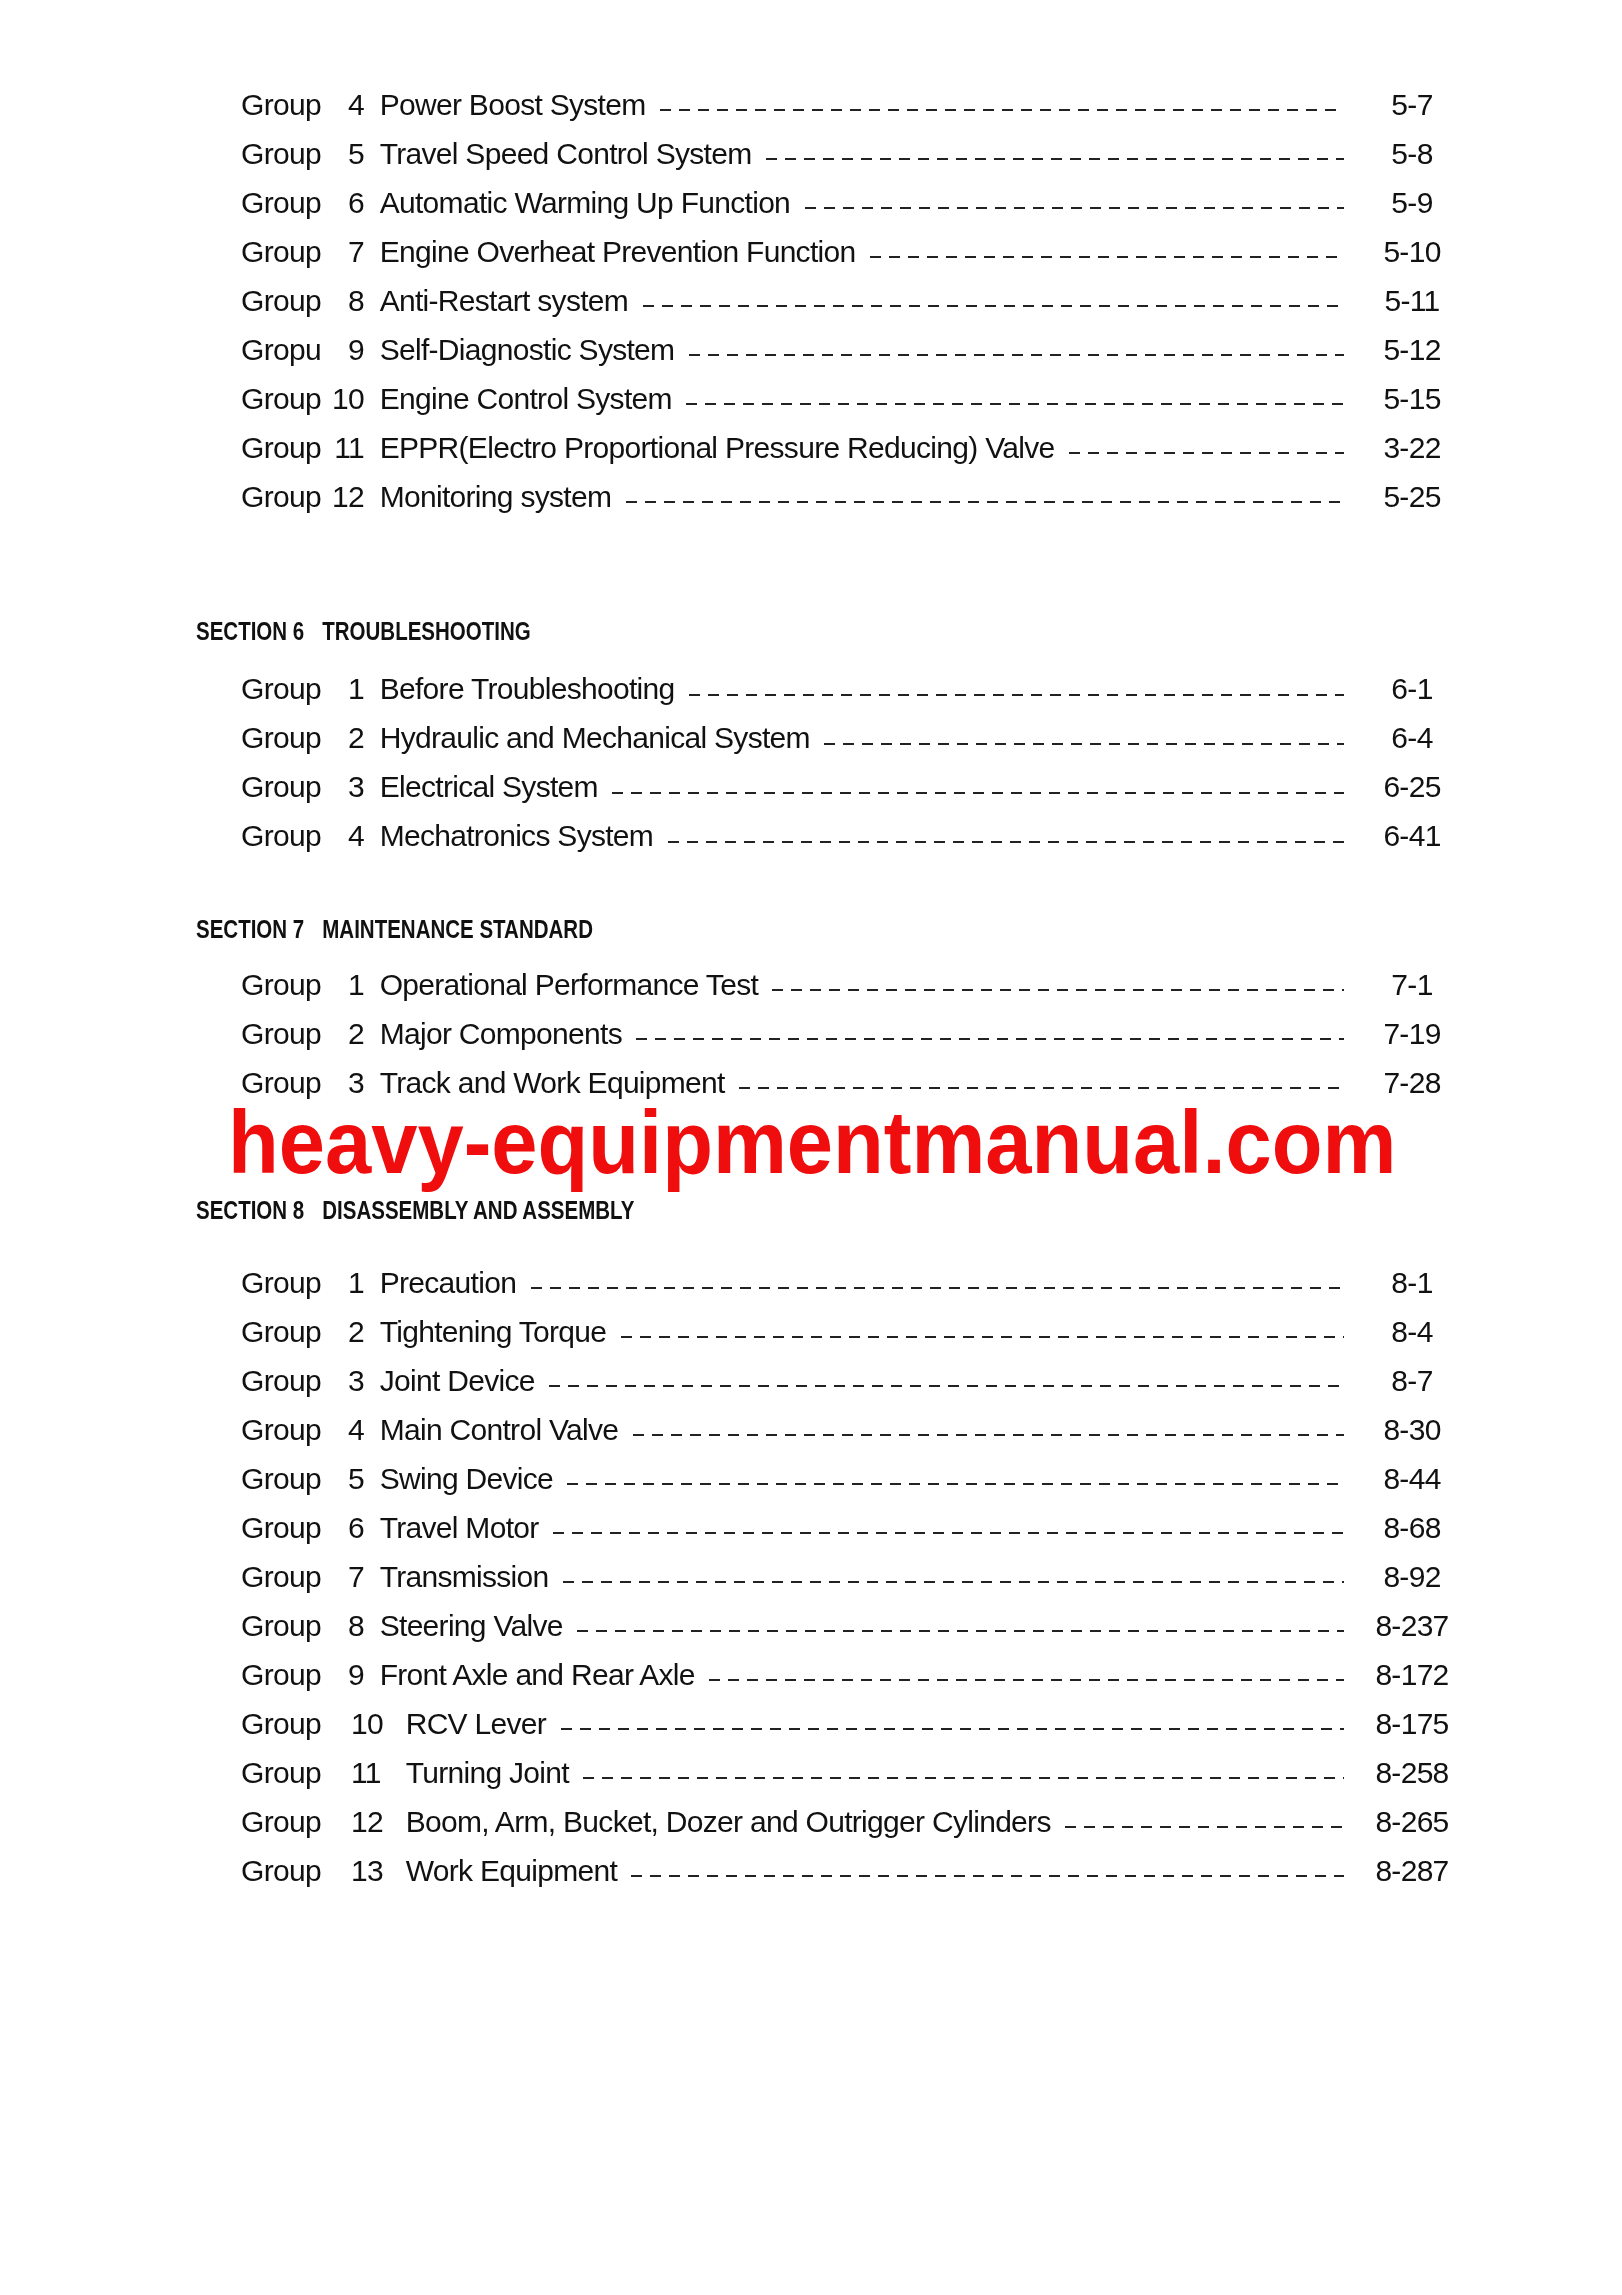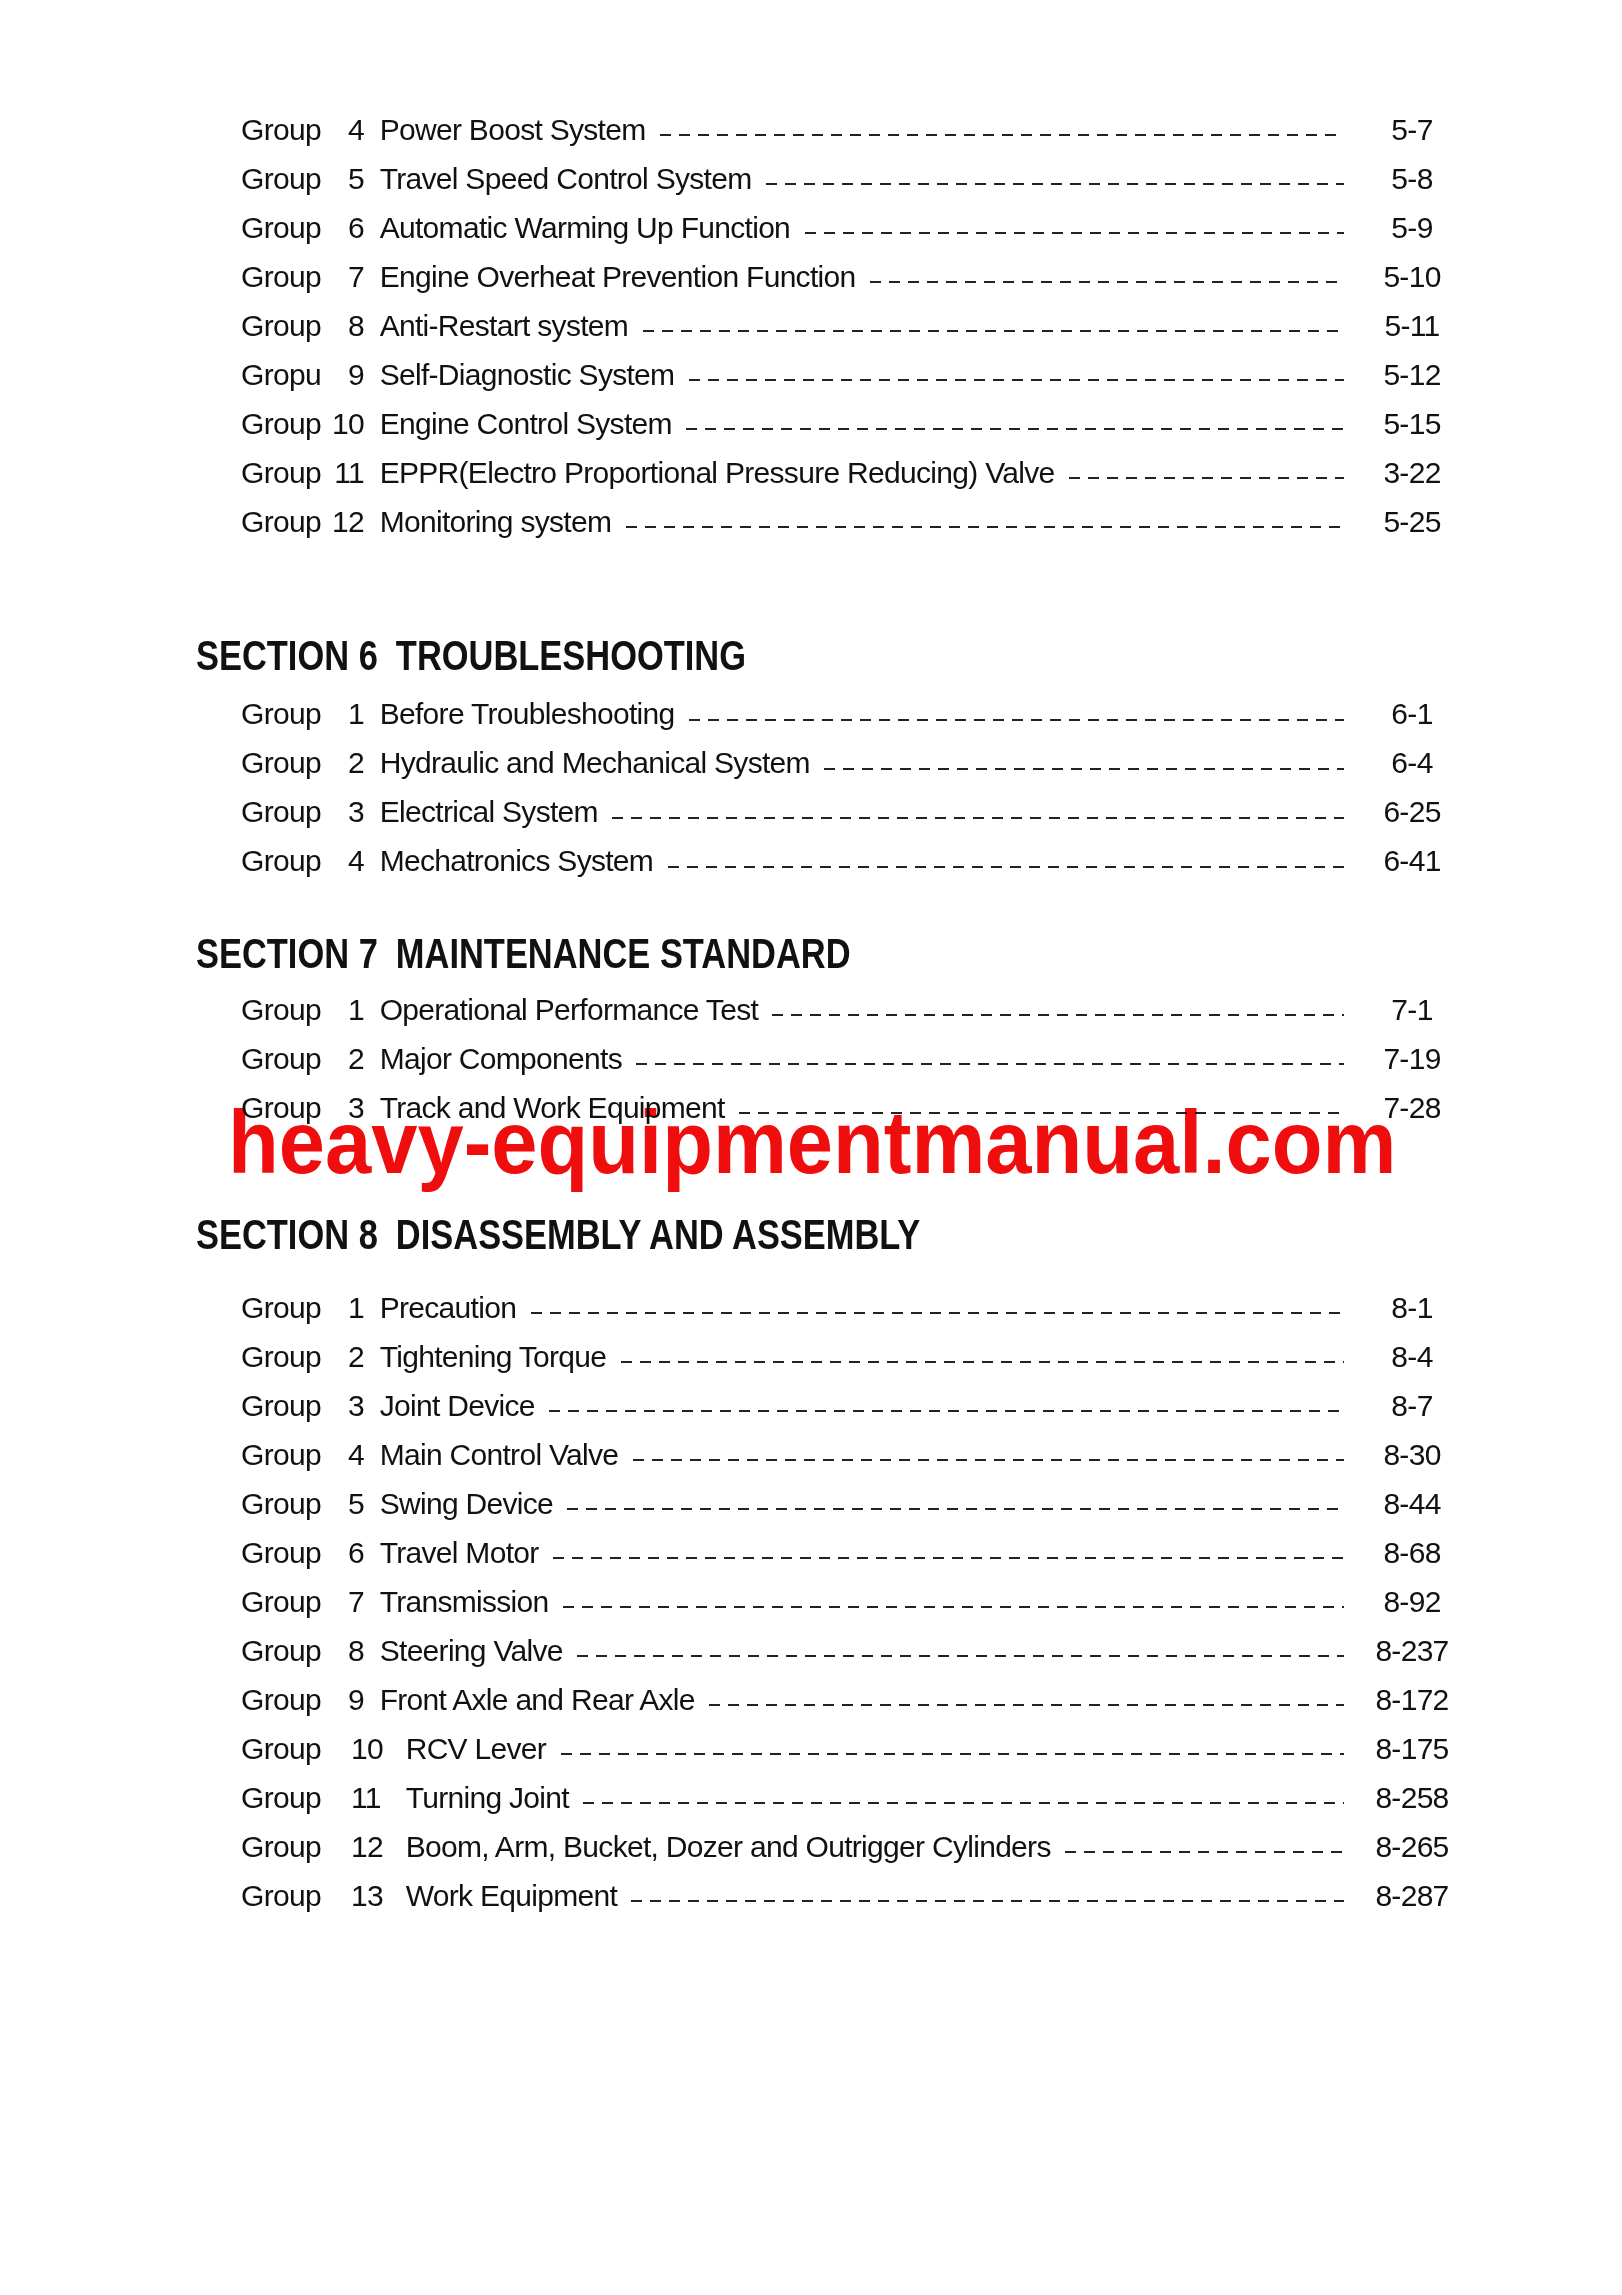--- a/index.html
+++ b/index.html
@@ -9,21 +9,21 @@
     background: #ffffff;
     font-family: "Liberation Sans", sans-serif;
     color: #111111;
     position: relative;
     overflow: hidden;
   }
   .toc {
     position: absolute;
     left: 0; top: 0;
     width: 1321px;
-    padding-top: 105px;
+    padding-top: 80px;
   }
   
   .row {
     display: flex;
     align-items: center;
     height: 49px;
     margin-left: 241px;
     width: 1226px;
     font-size: 30px;
     letter-spacing: -0.7px;
@@ -41,21 +41,21 @@
     background: repeating-linear-gradient(to right, #222222 0 11px, transparent 11px 19px);
   }
   .page { flex: none; width: 110px; text-align: center; }
   
   .numleft .num { width: auto; min-width: 39px; text-align: left; padding-left: 26px; }
   
   .sec-header {
     margin-left: 196px;
     height: 52px;
     line-height: 52px;
-    font-size: 42px;
+    font-size: 25px;
     font-weight: bold;
     white-space: pre;
   }
   .sh-inner {
     display: inline-block;
     transform: scaleX(0.82);
     transform-origin: 0 50%;
     white-space: pre;
   }
   .sh-name { margin-left: 22px; }

